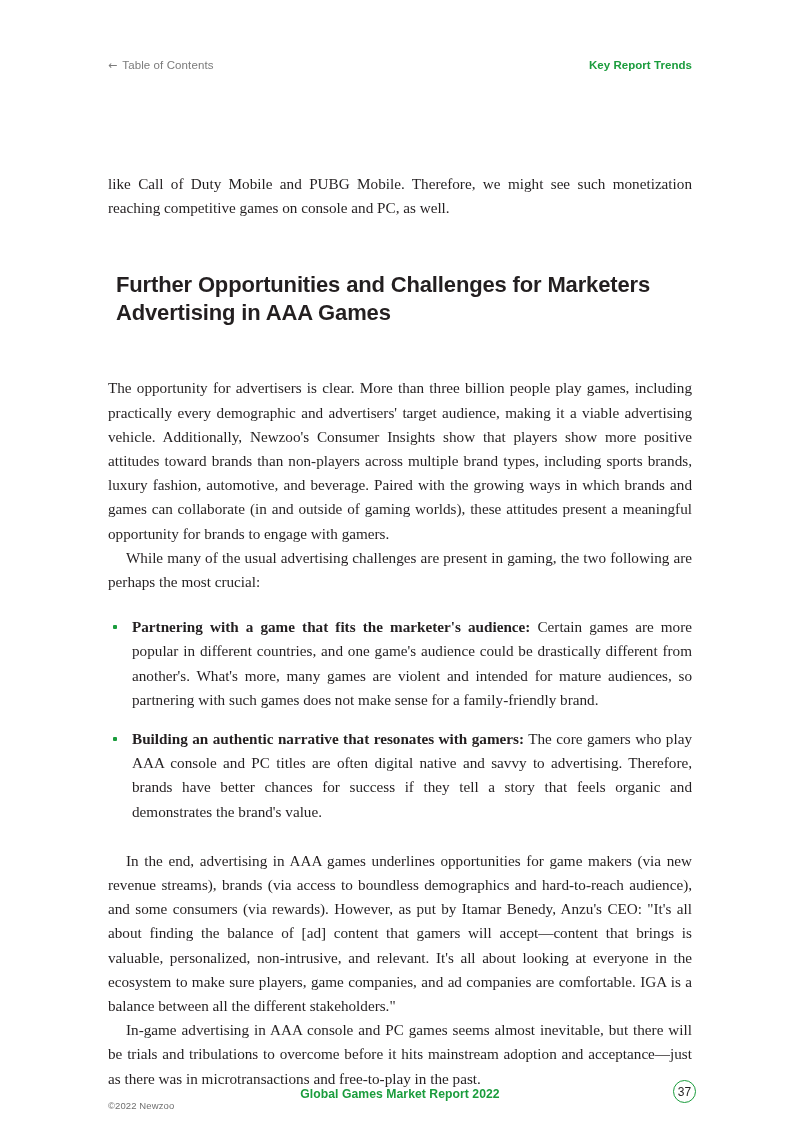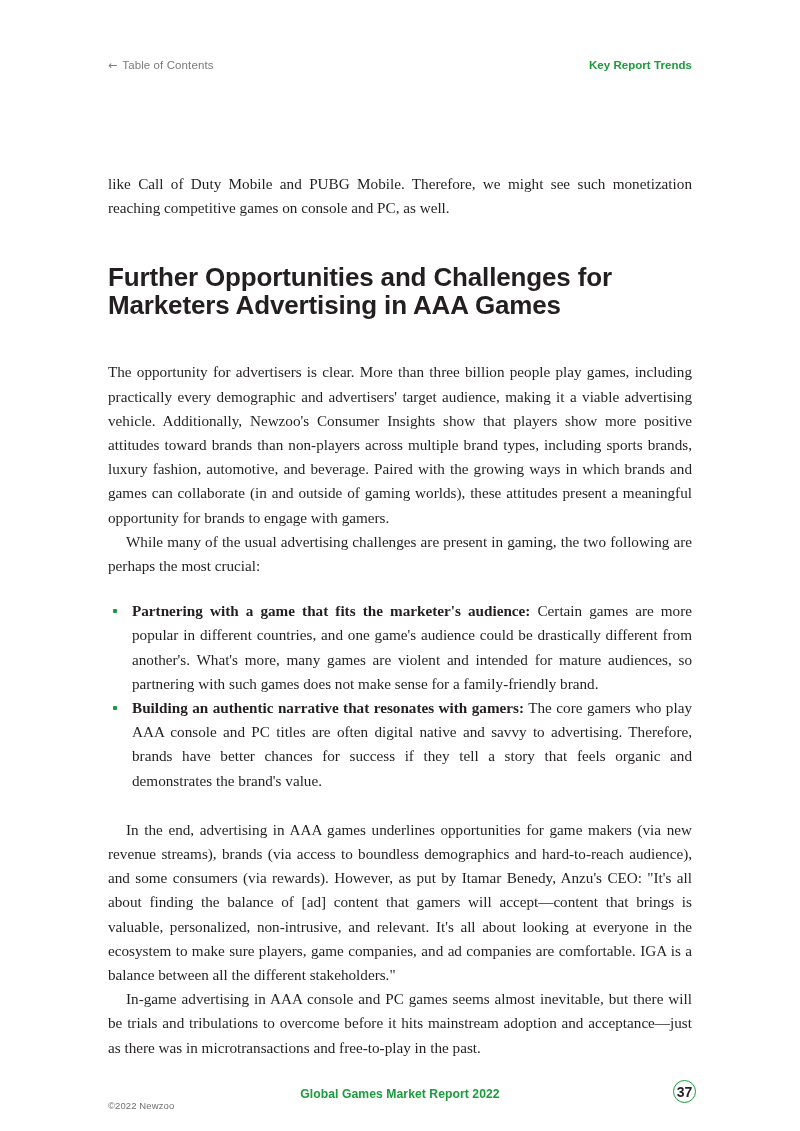--- a/index.html
+++ b/index.html
@@ -69,47 +69,47 @@
     text-justify: inter-word;
     margin: 0;
     hyphens: manual;
   }
   p.body.indent {
     text-indent: 18px;
   }
 
   h2.heading {
     font-family: "Liberation Sans", sans-serif;
-    font-size: 26px;
+    font-size: 22px;
     font-weight: bold;
     color: #231f20;
     line-height: 28px;
     letter-spacing: -0.15px;
-    margin: 0;
+    margin: 8px;
   }
   .sp-heading-top { height: 43px; }
   .sp-heading-bot { height: 41px; }
 
   
   ul.bullets {
     list-style: none;
     margin: 0;
     padding: 0;
   }
   ul.bullets li {
     position: relative;
     padding-left: 24px;
     font-family: "Liberation Serif", serif;
     font-size: 15.2px;
     line-height: 24.2px;
     color: #231f20;
     text-align: justify;
     text-justify: inter-word;
   }
-  ul.bullets li + li { margin-top: 0px; }
+  ul.bullets li + li { margin-top: 15px; }
   .bullet-dot {
     position: absolute;
     left: 5px;
     top: 10px;
     width: 4px;
     height: 4px;
     background: #1a9c3c;
     border-radius: 1px;
   }
   .lead {
@@ -154,22 +154,22 @@
     right: -4px;
     top: -3px;
     width: 23px;
     height: 23px;
     border: 1.4px solid #1a9c3c;
     border-radius: 50%;
     display: flex;
     align-items: center;
     justify-content: center;
     font-family: "Liberation Sans", sans-serif;
-    font-size: 14px;
-    font-weight: bold;
+    font-size: 12px;
+    font-weight: normal;
     color: #231f20;
     box-sizing: border-box;
   }
 </style>
 </head>
 <body>
 
 <div class="page">
 
   <div class="page-header">

